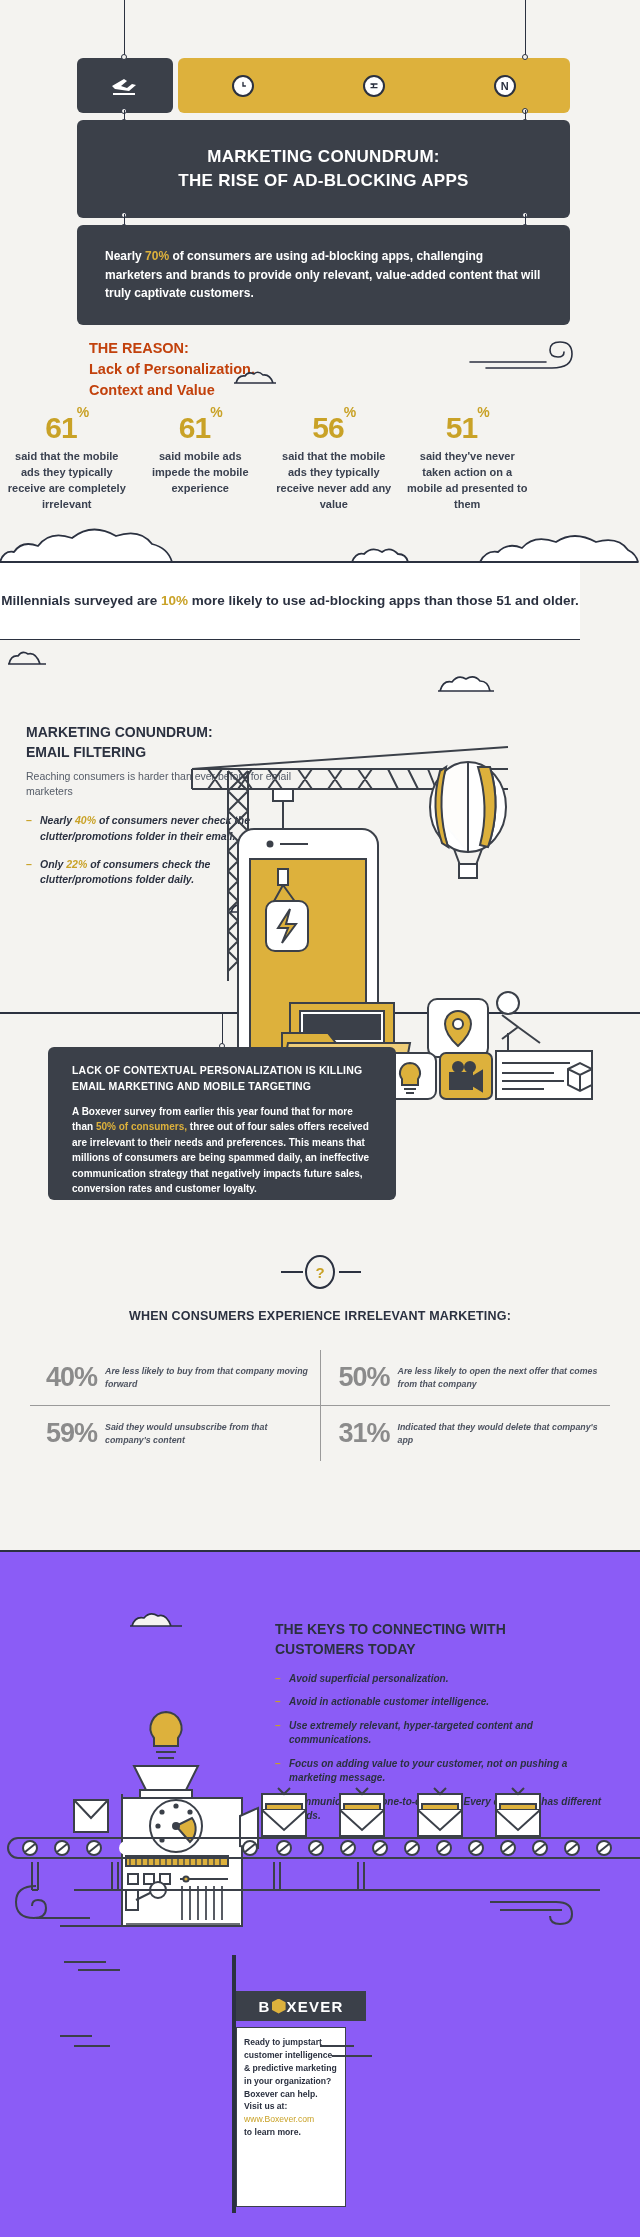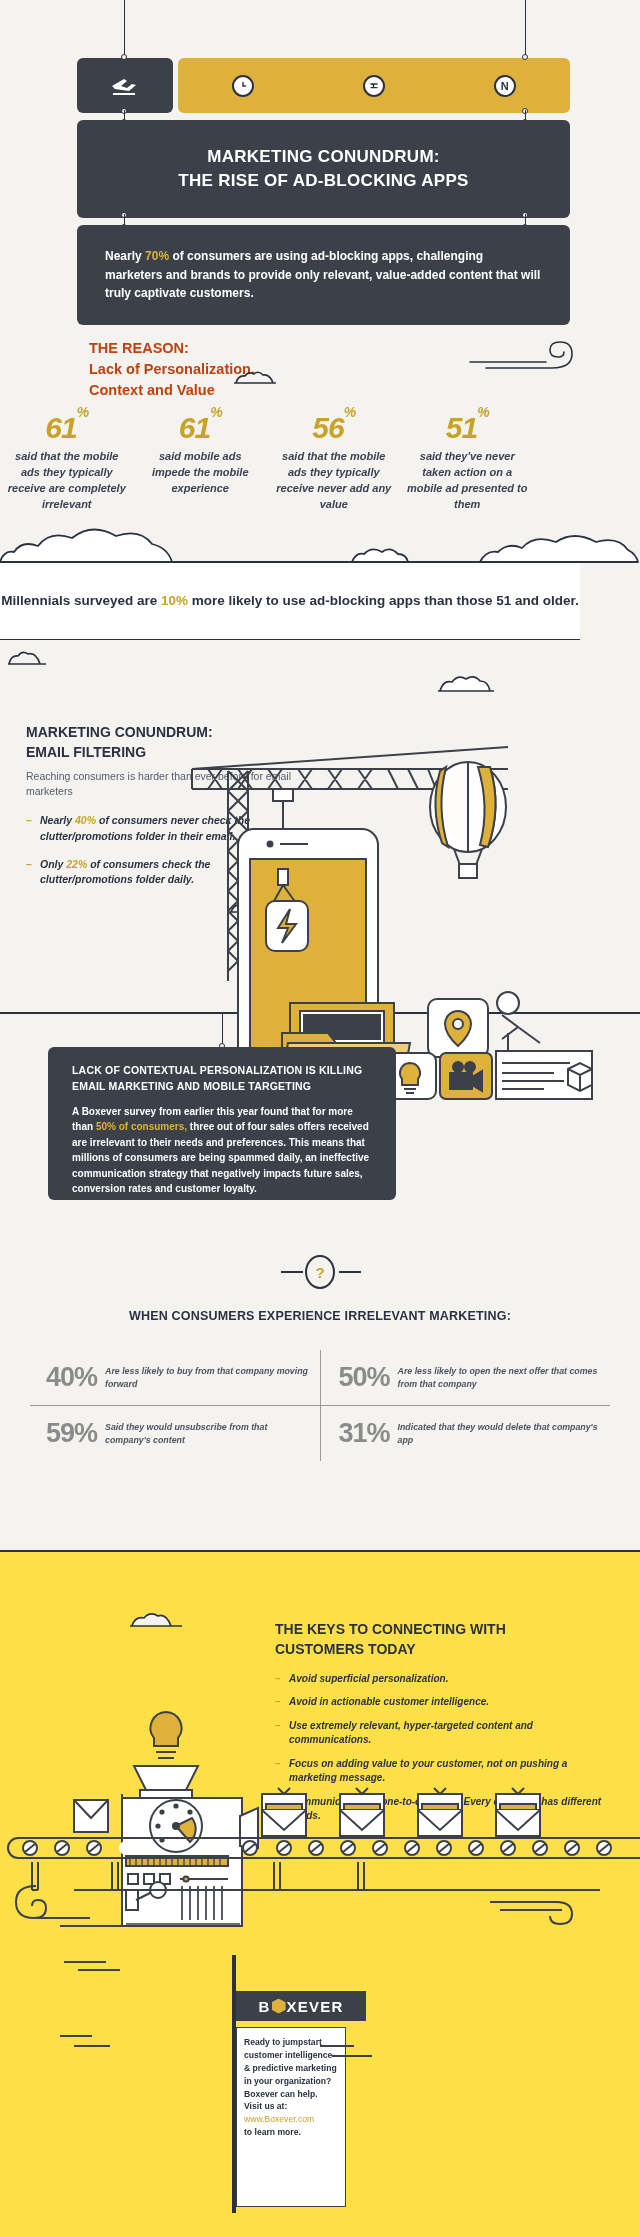--- a/index.html
+++ b/index.html
@@ -67,21 +67,21 @@
 
   
   #reason { position:absolute; left:0; top:338px; width:640px; }
   #reason h2 {
     position:absolute; left:51px; top:0; font-size:14.5px; color:#c2410c;
     font-weight:bold; line-height:1.45;margin-left:38px;
   }
   #reason h2 .sub { font-weight:bold; }
   .decor-swirl { position:absolute; }
   #stats-row {
-    position:absolute; left:0; top:75px; width:534px; display:flex;font-style:italic;
+    position:absolute; left:0; top:75px; width:534px; display:flex;
   }
   .stat { flex:1; text-align:center; padding:0 6px; }
   .stat .num {
     font-size:30px; font-weight:bold; color:#c9a227; line-height:1;
     letter-spacing:-1px;
   }
   .stat .num sup { font-size:14px; top:-10px; position:relative; }
   .stat .cap {
     margin-top:6px; font-size:11px; color:#3a4150; line-height:1.45;
     font-weight:600;
@@ -163,21 +163,21 @@
   .gcell .gtxt {
     font-size:8.8px; font-style:italic; color:#4d5360; line-height:1.45;
     font-weight:600;
   }
   .vdiv { width:1px; background:#9a9a9a; }
   .hdiv { height:1px; background:#9a9a9a; margin:0 2px; }
 
   
   #keys-sec {
     position:absolute; left:0; top:1550px; width:640px; height:687px;
-    background:#fde047; border-top:2px solid #2b3140;
+    background:#8b5cf6; border-top:2px solid #2b3140;
   }
   #keys-txt { position:absolute; left:275px; top:68px; width:330px; }
   #keys-txt h2 {
     font-size:14px; font-weight:bold; color:#2b3140; line-height:1.42;
   }
   #keys-txt ul { margin-top:12px; list-style:none; }
   #keys-txt li {
     position:relative; padding-left:14px; margin-bottom:9px;
     font-size:10px; font-style:italic; font-weight:600;
     color:#2b3140; line-height:1.45;

